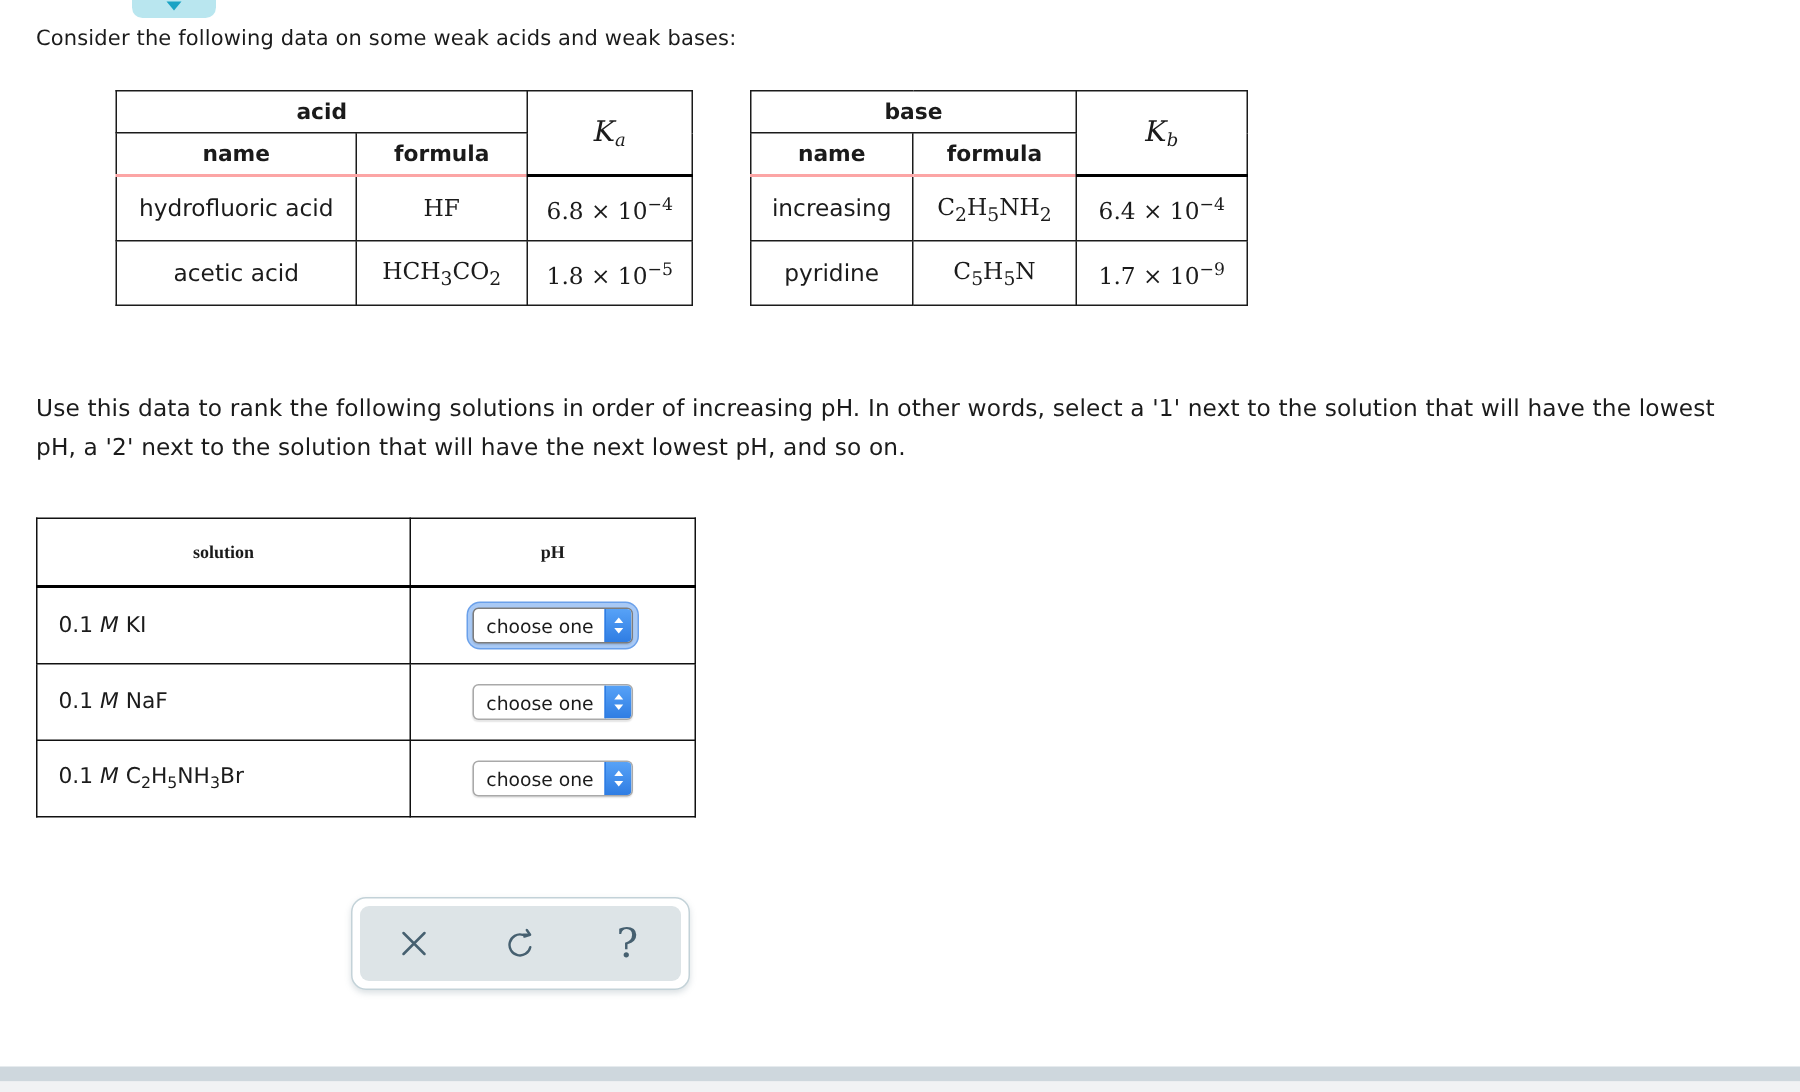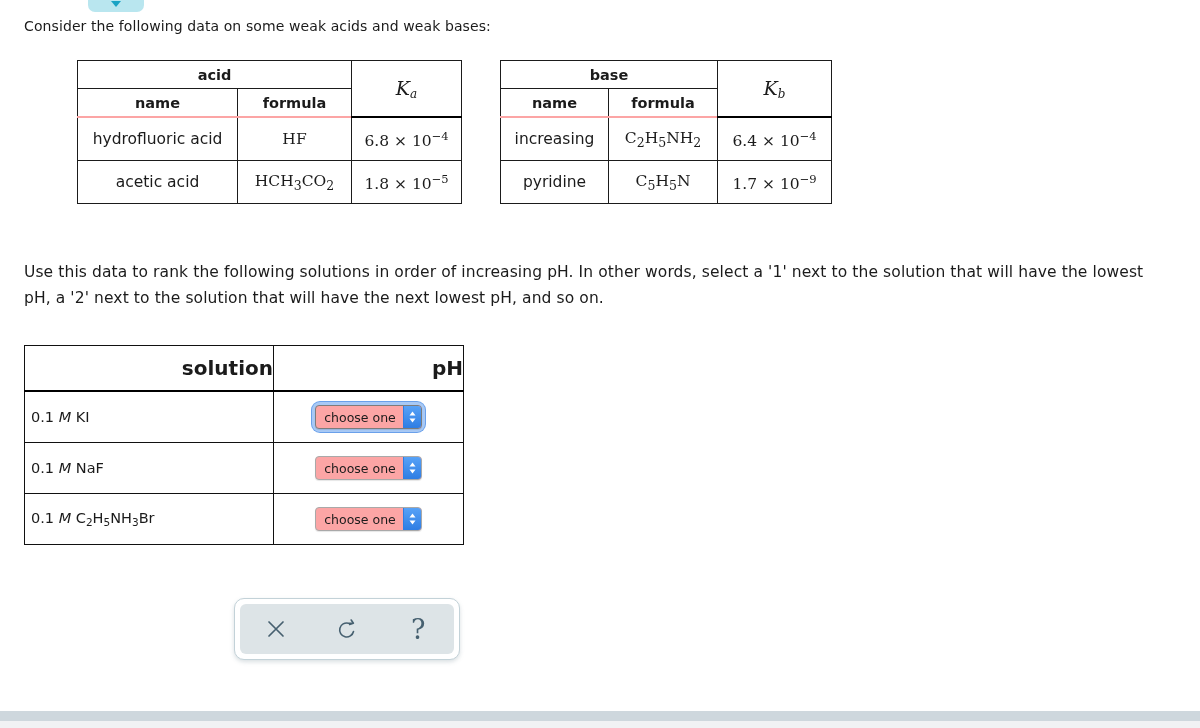--- a/index.html
+++ b/index.html
@@ -136,30 +136,31 @@
   }
   #solution-table col.sc1 { width: 249px; }
   #solution-table col.sc2 { width: 190px; }
   #solution-table td {
     border: 1px solid #111;
     padding: 0;
     vertical-align: middle;
   }
   #solution-table .head td {
     height: 44px;
-    text-align: right;
+    text-align: center;
     font-weight: bold;
-    font-size: 20px;
+    font-size: 12px;
     border-bottom: 2px solid #000;
+    font-family: Liberation Serif, serif;
   }
   #solution-table .srow td {
     height: 50px;
   }
   #solution-table .soln-label {
-    padding-left: 6px;
+    padding-left: 14px;
     font-size: 14.5px;
     white-space: nowrap;
   }
   #solution-table .soln-label i {
     font-style: italic;
   }
   #solution-table .soln-label sub {
     font-size: 10.5px;
     vertical-align: -3px;
   }
@@ -177,21 +178,21 @@
   .sel-wrap.focused {
     background: #a8c9f5;
     box-shadow: 0 0 0 1px #6aa0ea;
   }
   .sel {
     display: inline-flex;
     align-items: stretch;
     height: 22px;
     border: 1px solid #a9a9a9;
     border-radius: 4px;
-    background: #fca5a5;
+    background: #ffffff;
     overflow: hidden;
     box-shadow: 0 1px 1px rgba(0,0,0,.10);
   }
   .sel-wrap.focused .sel {
     border-color: #7c7c7c;
   }
   .sel-label {
     padding: 0 7px 0 8px;
     display: flex;
     align-items: center;

